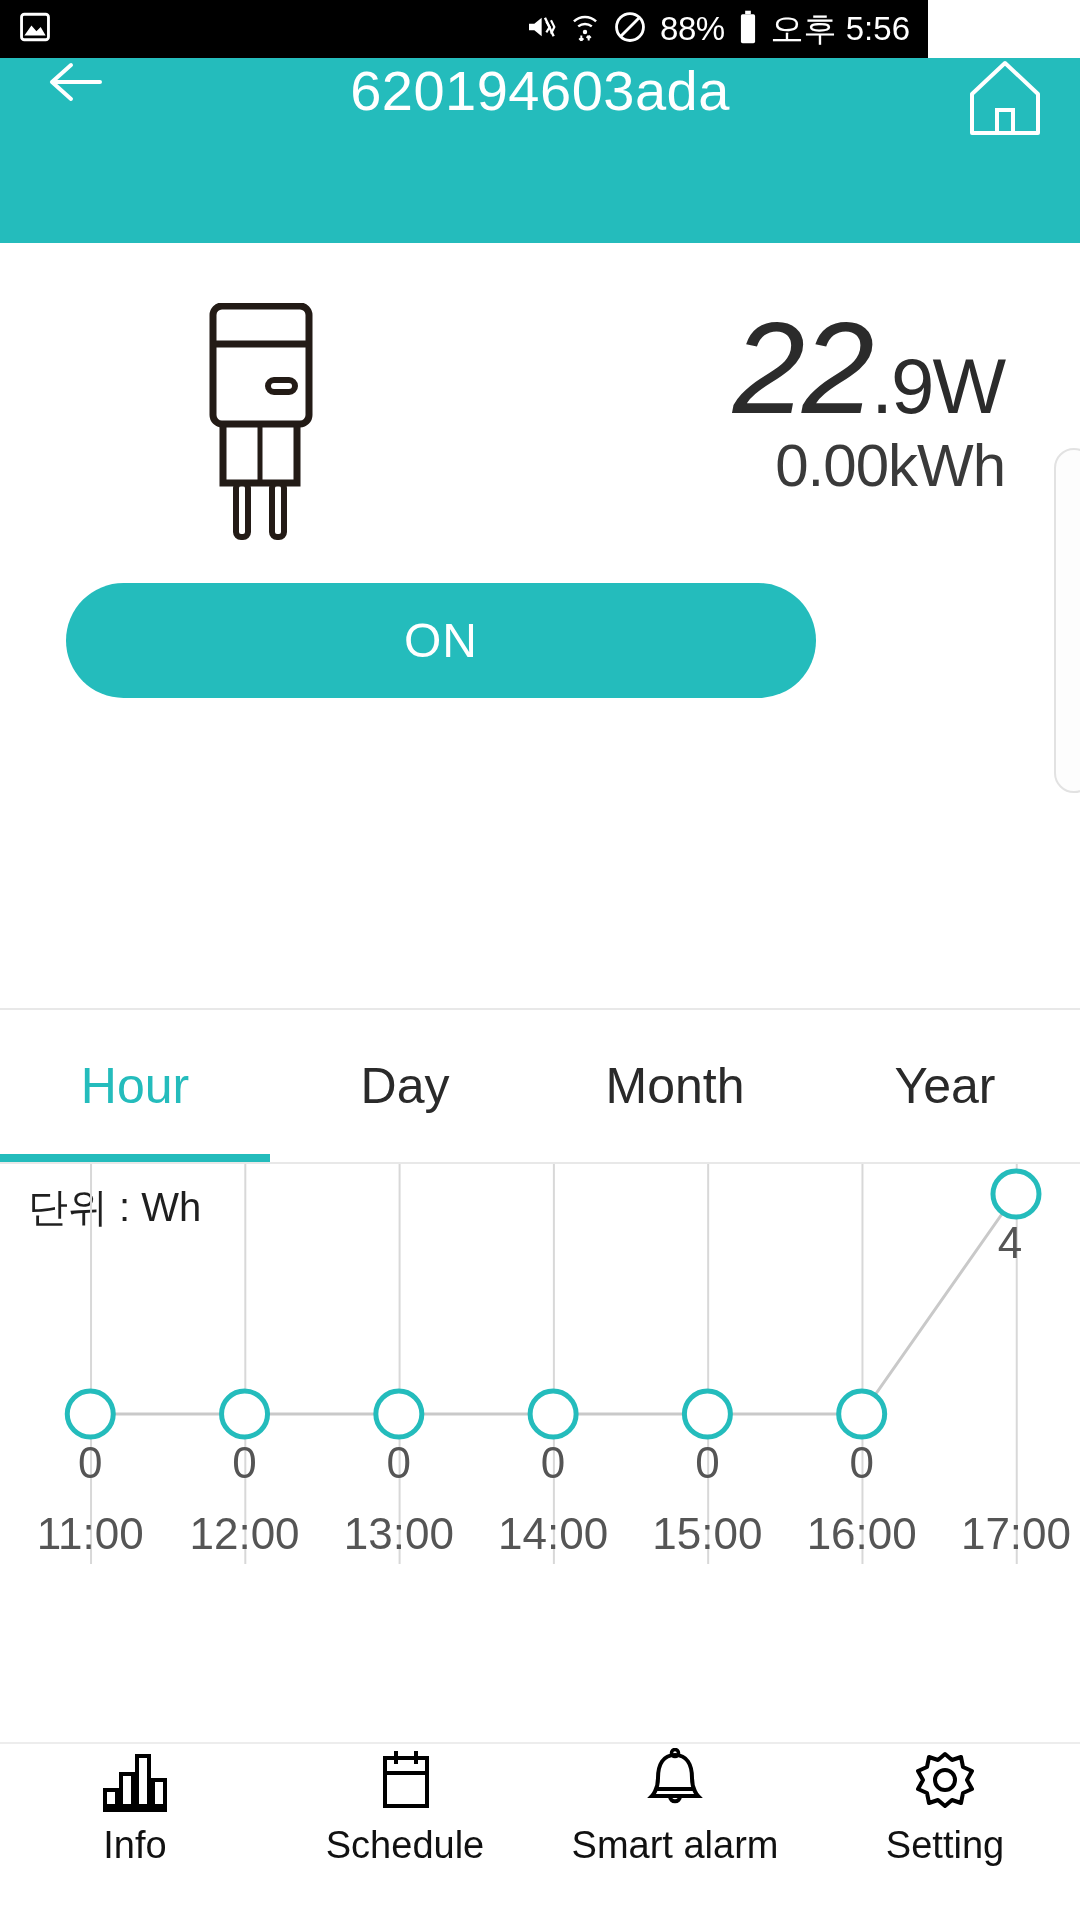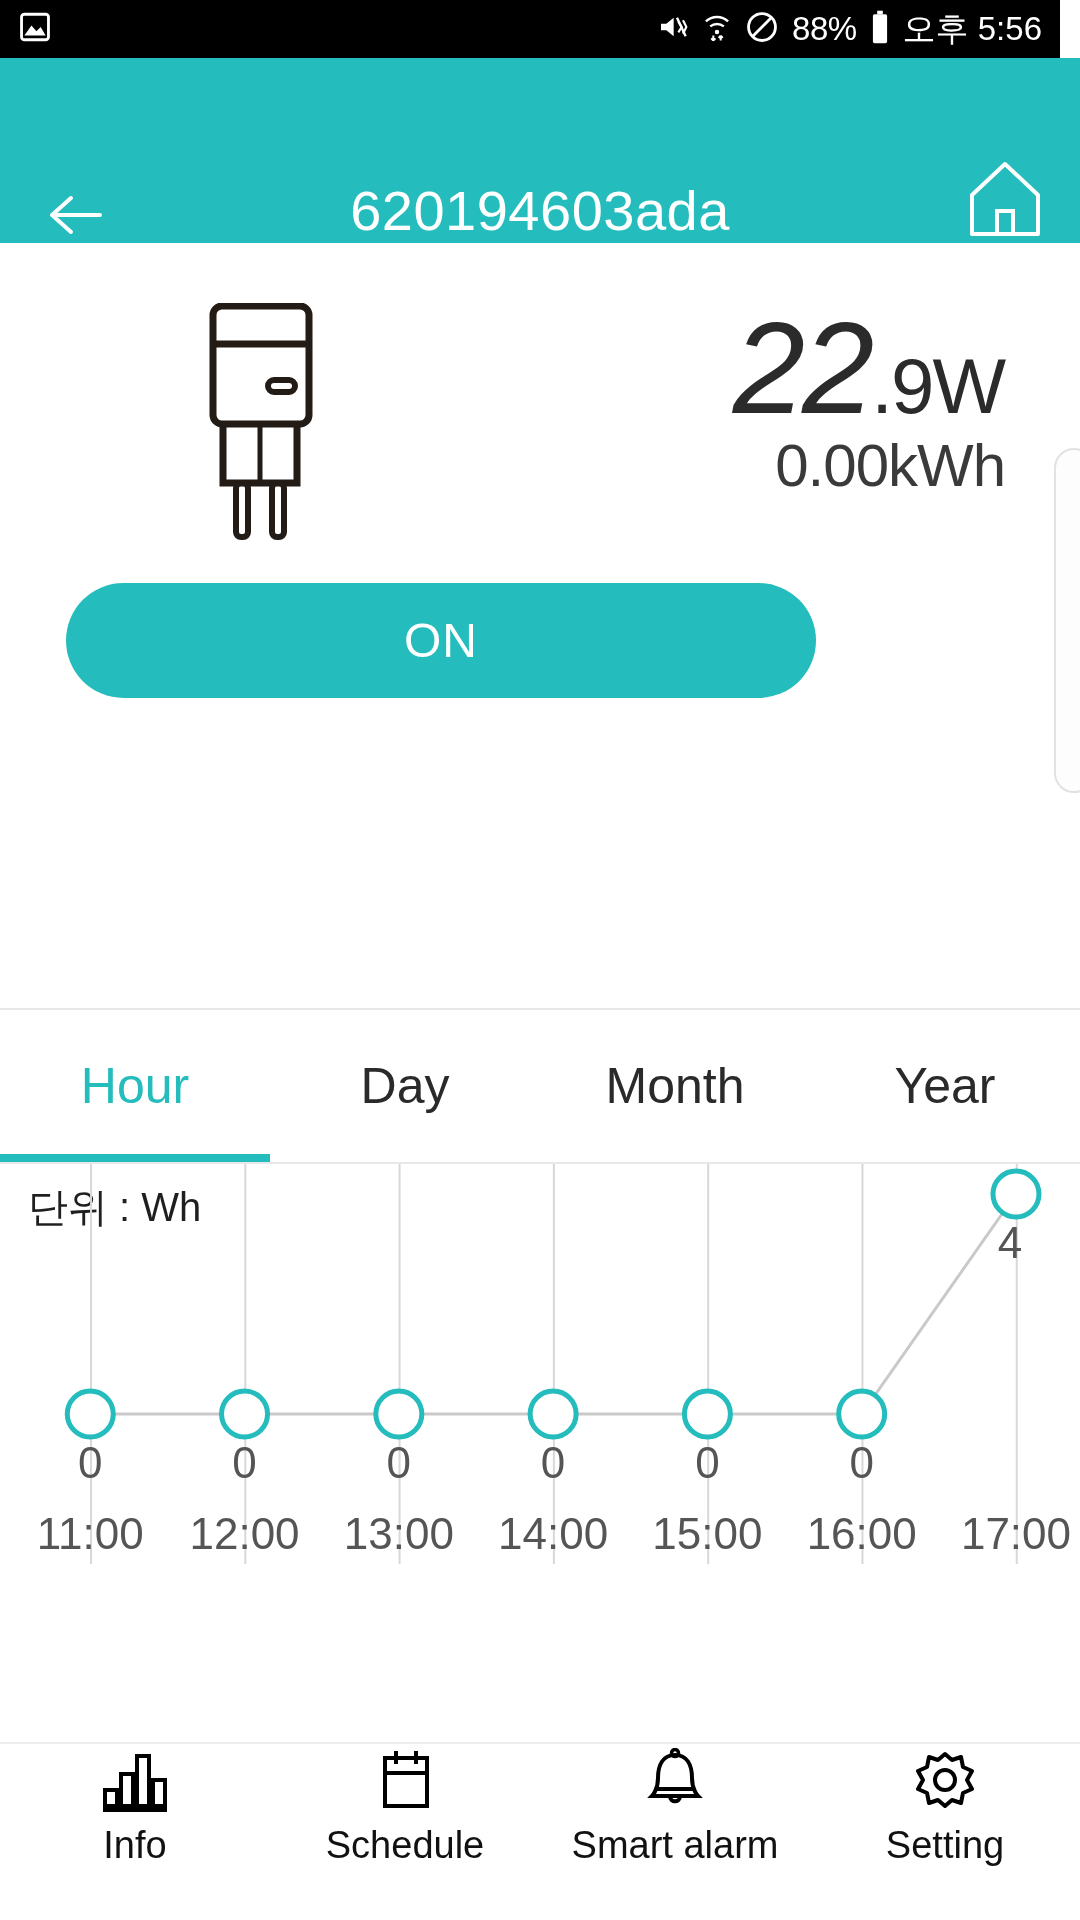--- a/index.html
+++ b/index.html
@@ -6,33 +6,33 @@
   html, body {
     width:1080px; height:1920px;
     background:#ffffff;
     font-family:"Liberation Sans", sans-serif;
     overflow:hidden;
   }
   #app { position:relative; width:1080px; height:1920px; background:#fff; }
 
   
   .statusbar {
-    position:absolute; top:0; left:0; width:1060px; height:58px;
+    position:absolute; top:0; left:0; width:928px; height:58px;
     background:#000; color:#fff;
     display:flex; align-items:center; padding:16px 18px;
   }
   .sb-left { display:flex; align-items:center; }
   .sb-right { margin-left:auto; display:flex; align-items:center; gap:13px; }
   .sb-pct { font-size:33px; letter-spacing:-0.5px; }
   .sb-time { font-size:33px; letter-spacing:0px; }
 
   
   .header {
     position:absolute; top:58px; left:0; width:1080px; height:185px;
-    background:#24bcbc; display:flex; align-items:flex-end;
+    background:#24bcbc; display:flex; align-items:flex-start;
   }
   .hdr-back { width:150px; display:flex; justify-content:center; align-items:center; cursor:pointer; }
   .hdr-title {
     flex:1; text-align:center; color:#fff; font-size:56px;
     font-weight:400; letter-spacing:0.5px;
   }
   .hdr-home { width:150px; display:flex; justify-content:center; align-items:center; cursor:pointer; }
 
   
   .device-panel { position:absolute; top:243px; left:0; width:1080px; height:765px; }

